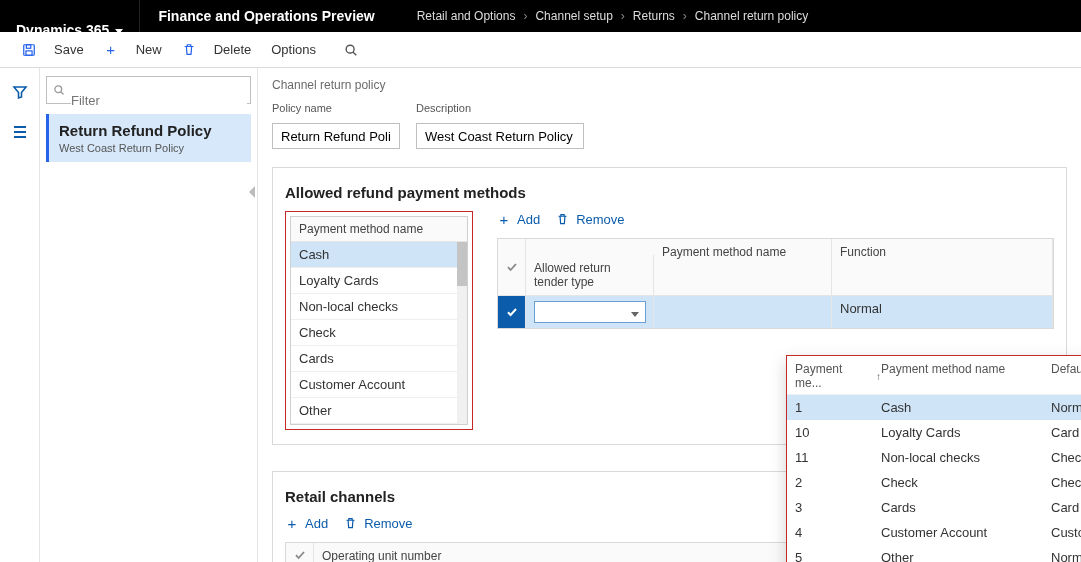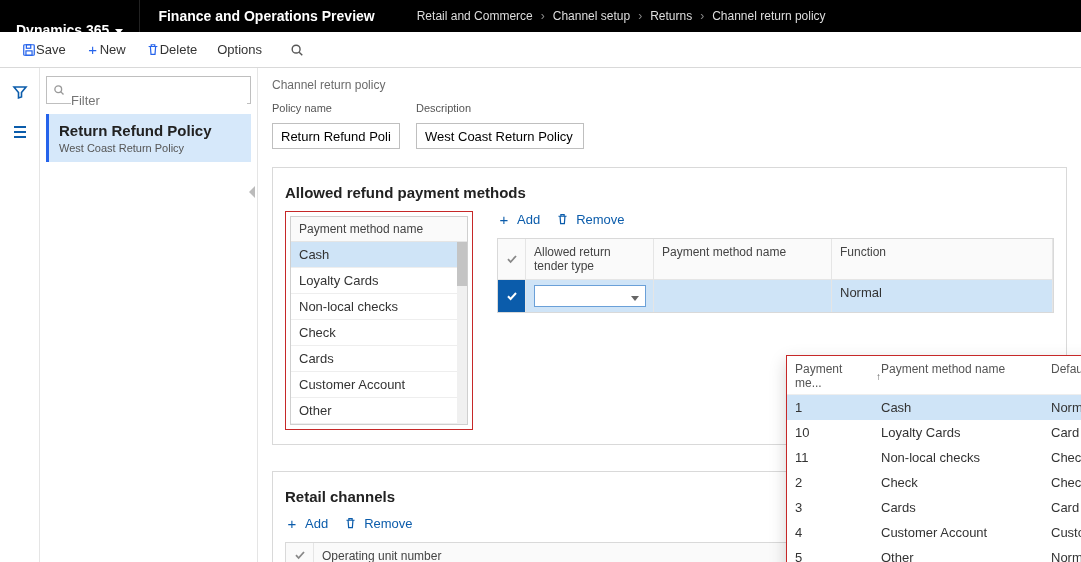--- a/index.html
+++ b/index.html
@@ -8,21 +8,21 @@
     
     .topbar { background: #000; color: #fff; height: 32px; display: flex; align-items: center; padding: 0 0px; }
     .topbar .brand { font-weight: 600; font-size: 14px; padding: 0 16px; display: flex; align-items: center; gap: 6px; height: 100%; margin-top: 28px; }
     .topbar .brand .chev { font-size: 12px; }
     .topbar .app-title { font-weight: 600; font-size: 14px; padding: 0 18px; border-left: 1px solid #222; height: 100%; display: flex; align-items: center; }
     .topbar .breadcrumb { display: flex; align-items: center; gap: 8px; padding-left: 24px; font-size: 12px; color: #ddd; }
     .topbar .breadcrumb .sep { color: #888; }
 
     
     .cmdbar { height: 36px; border-bottom: 1px solid #d9d9d9; display: flex; align-items: center; padding: 0 12px; gap: 0; }
-    .cmdbar .cmd { display: flex; align-items: center; gap: 0; padding: 6px 10px; cursor: pointer; color: #333; border-radius: 2px; }
+    .cmdbar .cmd { display: flex; align-items: center; gap: 18px; padding: 6px 10px; cursor: pointer; color: #333; border-radius: 2px; }
     .cmdbar .cmd .glyph { color: #2563eb; font-weight: normal; width: 14px; text-align: center; }
     .cmdbar .search-btn { margin-left: 8px; color: #565656; }
 
     
     .main { display: flex; height: calc(100% - 68px); }
     .left-icons { width: 40px; border-right: 1px solid #e5e5e5; display: flex; flex-direction: column; align-items: center; padding-top: 12px; gap: 16px; color: #0b5cab; }
     .left-icons .licon { cursor: pointer; width: 24px; height: 24px; display:flex; align-items:center; justify-content:center; }
 
     .left-panel { width: 218px; border-right: 1px solid #e5e5e5; padding: 8px 6px; position: relative; }
     .left-panel .filter-wrap { border: 1px solid #bfbfbf; height: 28px; display: flex; align-items: center; padding: 0 6px; color: #888; gap: 6px; }
@@ -59,21 +59,21 @@
 
     .right-area { flex: 1; }
     .right-actions { display:flex; gap:16px; margin-bottom:10px; }
     .link-btn { color: #0b5cab; display:flex; align-items:center; gap:6px; cursor:pointer; font-size:13px; }
     .link-btn .glyph { display:inline-block; width:14px; text-align:center; }
 
     .grid-main { border: 1px solid #d9d9d9; }
     .grid-main .gh { display:flex; background:#fafafa; }
     .gh .ghc { border-right: 1px solid #e5e5e5; border-bottom: 1px solid #e5e5e5; padding: 6px 8px; font-size: 12px; color: #444; }
     .gh .chk { width: 28px; border-right:1px solid #e5e5e5; border-bottom:1px solid #e5e5e5; display:flex; align-items:center; justify-content:center; }
-    .ghc.ctype { width: 128px; }
+    .ghc.ctype { width: 128px; margin-top: 16px; }
     .ghc.cname { width: 178px; }
     .ghc.cfunc { flex:1; }
 
     .grid-main .gr { display:flex; }
     .gr .grc { border-right: 1px solid #e5e5e5; padding: 5px 8px; font-size: 13px; }
     .gr .chk { width: 28px; display:flex; align-items:center; justify-content:center; border-right:1px solid #e5e5e5; }
     .grc.ctype { width: 128px; }
     .grc.cname { width: 178px; }
     .grc.cfunc { flex:1; }
     .gr.sel { background: #cfe4f7; }
@@ -108,21 +108,21 @@
 </head>
 <body>
 
 <div class="topbar">
   <div class="brand">
     <span>Dynamics 365</span>
     <span class="chev"><span class="chevron-down"></span></span>
   </div>
   <div class="app-title">Finance and Operations Preview</div>
   <div class="breadcrumb">
-    <span>Retail and Commerce</span>
+    <span>Retail and Options</span>
     <span class="sep">›</span>
     <span>Channel setup</span>
     <span class="sep">›</span>
     <span>Returns</span>
     <span class="sep">›</span>
     <span>Channel return policy</span>
   </div>
 </div>
 
 <div class="cmdbar">

